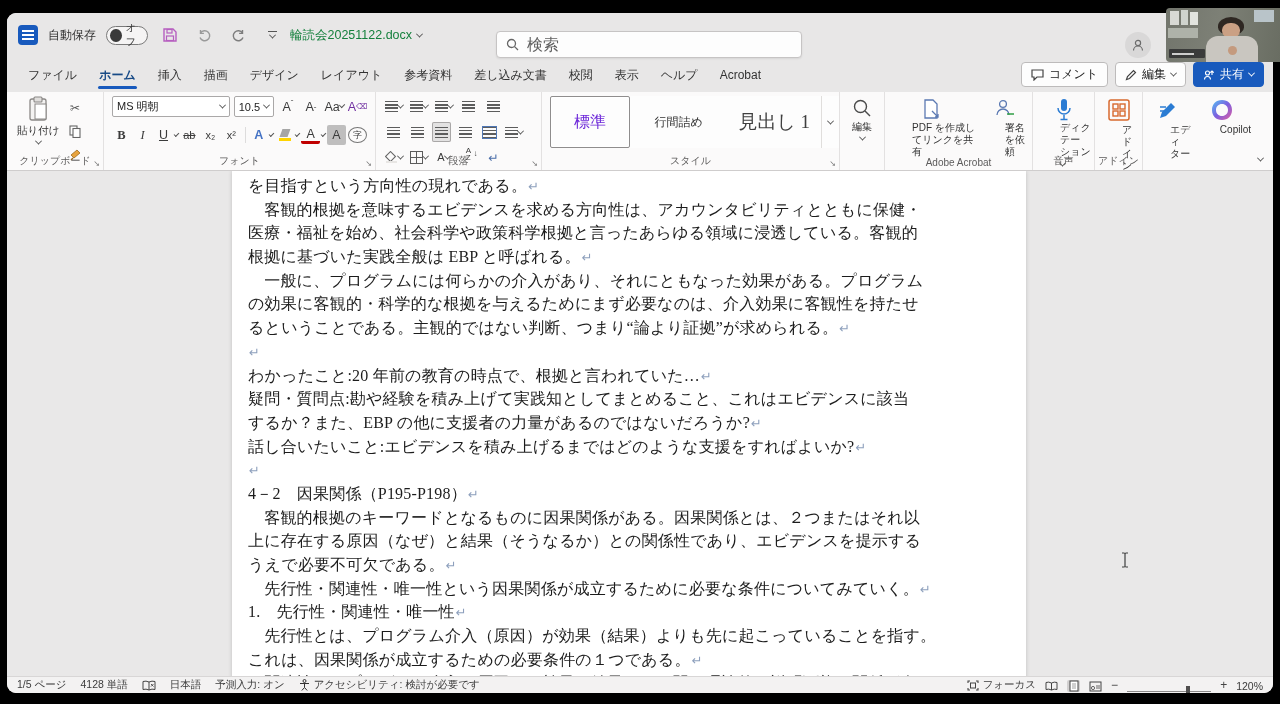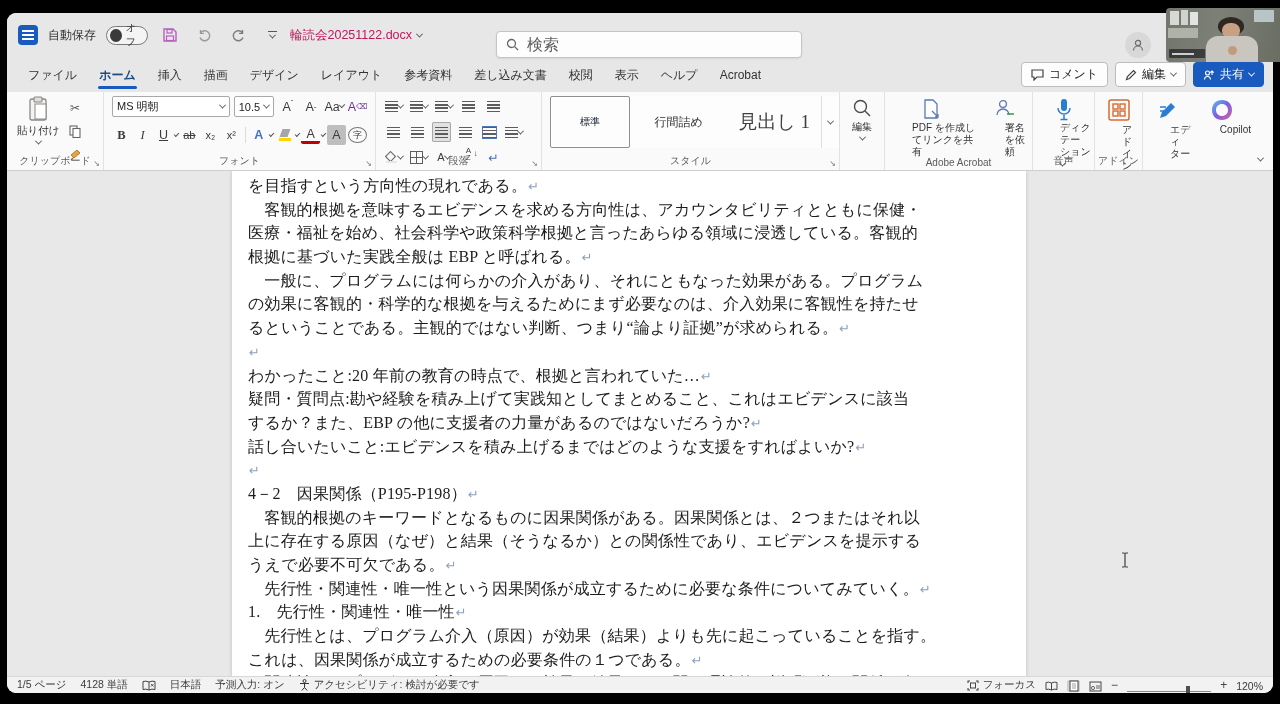--- a/index.html
+++ b/index.html
@@ -16,21 +16,21 @@
   .tb-row { position:absolute; top:9px; height:26px; display:flex; align-items:center; }
   .word-logo { width:20px; height:20px; border-radius:4px; background:#185abd; position:relative; }
   .word-logo::before { content:""; position:absolute; left:4px; top:5px; width:12px; height:2px;
      background:#fff; box-shadow:0 4px 0 #fff, 0 8px 0 #fff; }
   .tb-text { font-size:12px; color:#333; }
   .toggle { width:42px; height:19px; border:1px solid #7a7a7a; border-radius:10px; background:#f5f4f4;
      display:flex; align-items:center; padding:0 3px; gap:4px; }
   .toggle-knob { width:13px; height:13px; border-radius:50%; background:#3a3a3a; }
   .toggle-state { font-size:10px; color:#333; }
   .qat-btn { width:24px; height:24px; display:flex; align-items:center; justify-content:center; border-radius:3px; }
-  .doc-title { font-size:12.5px; color:#be185d; display:flex; align-items:center; gap:5px; }
+  .doc-title { font-size:12.5px; color:#15803d; display:flex; align-items:center; gap:5px; }
   .chev { width:5px; height:5px; border-right:1.3px solid #555; border-bottom:1.3px solid #555;
      display:inline-block; transform:rotate(45deg) translate(-1px,-1px); }
   #searchbox { position:absolute; left:489px; top:18px; width:306px; height:27px; background:#fdfdfd;
      border:1px solid #c6c4c4; border-radius:4px; display:flex; align-items:center; padding:0 9px; gap:8px;
      box-shadow:0 1px 2px rgba(0,0,0,.08); }
   #searchbox input { border:none; outline:none; background:transparent; font-size:16px; width:250px;
      font-family:"Liberation Sans","DejaVu Sans",sans-serif; }
   #searchbox input::placeholder { color:#616161; }
   .avatar { position:absolute; left:1118px; top:19px; width:26px; height:26px; border-radius:50%;
      background:#d9d8d8; display:flex; align-items:center; justify-content:center; }
@@ -352,21 +352,21 @@
       </div>
       <div class="rg-label">
         <span>段落</span>
         <span class="launcher">↘</span>
       </div>
     </div>
 
     <div class="rgroup" style="width:298px;">
       <div class="rg-content" style="display:flex; padding-left:8px; gap:0;">
         <span class="style-card selected" style="width:90px;">
-          <span style="font-size:10px; color:#0f172a;">標準</span>
+          <span style="font-size:16px; color:#6d28d9;">標準</span>
         </span>
         <span class="style-card" style="width:110px;">
           <span style="font-size:12px; color:#333;">行間詰め</span>
         </span>
         <span class="style-card" style="width:106px;">
           <span style="font-size:19px; color:#3f3f3f; font-family:'Liberation Serif',serif;">見出し 1</span>
         </span>
         <span class="style-card" style="width:20px; border-left:1px solid #e0dedc;">
           <span class="chev"></span>
         </span>

